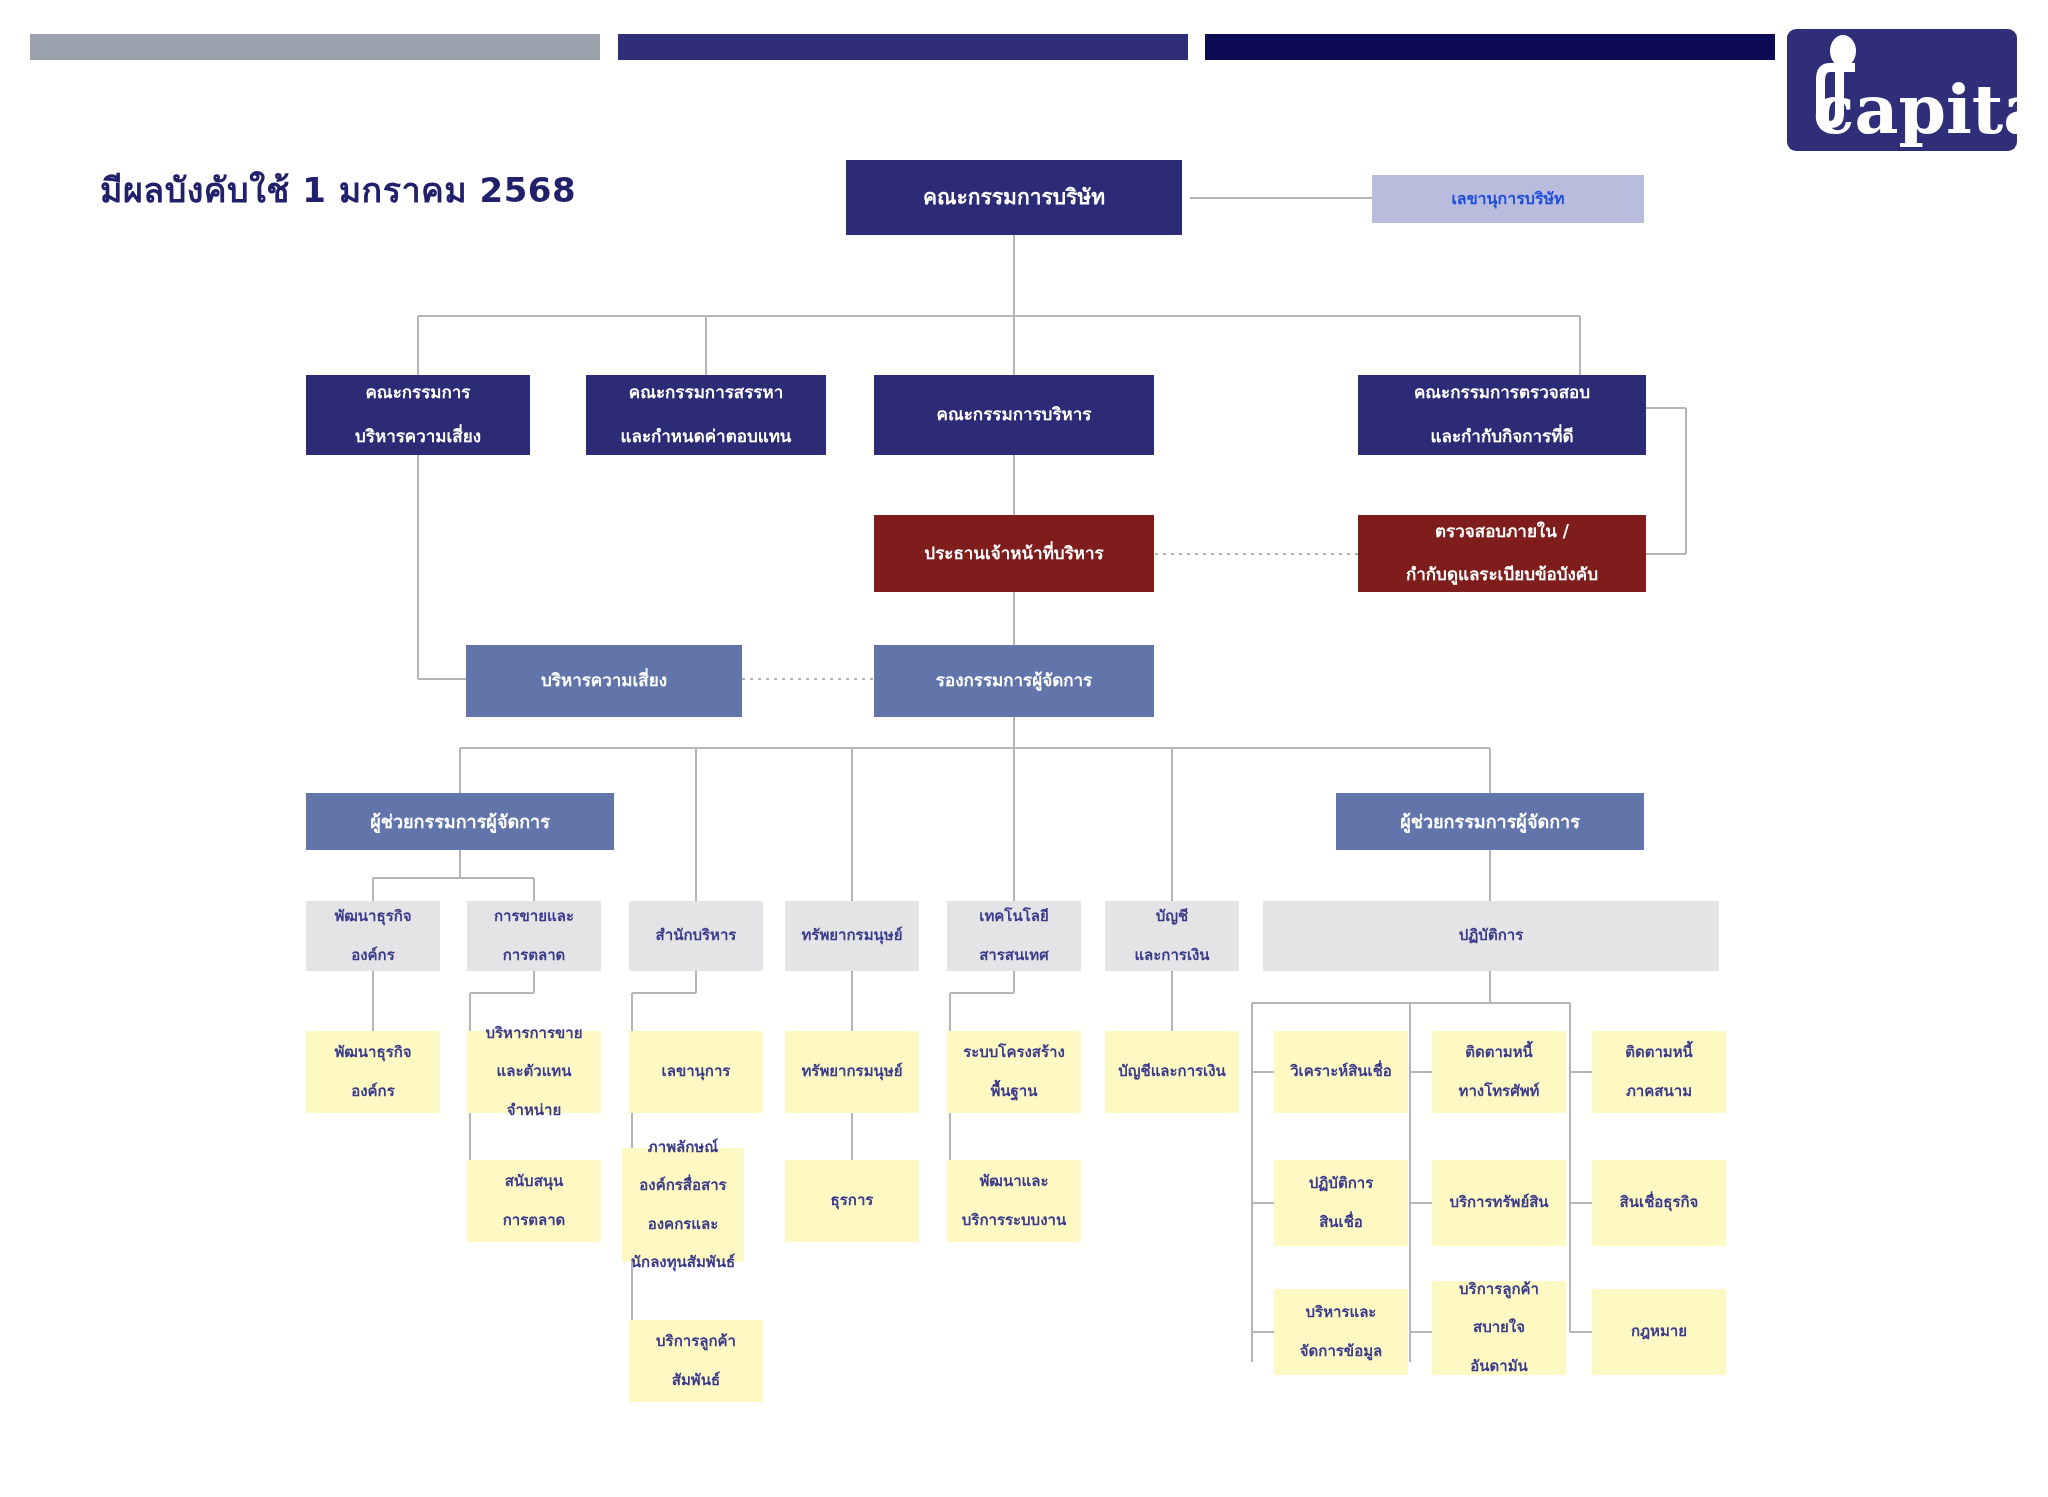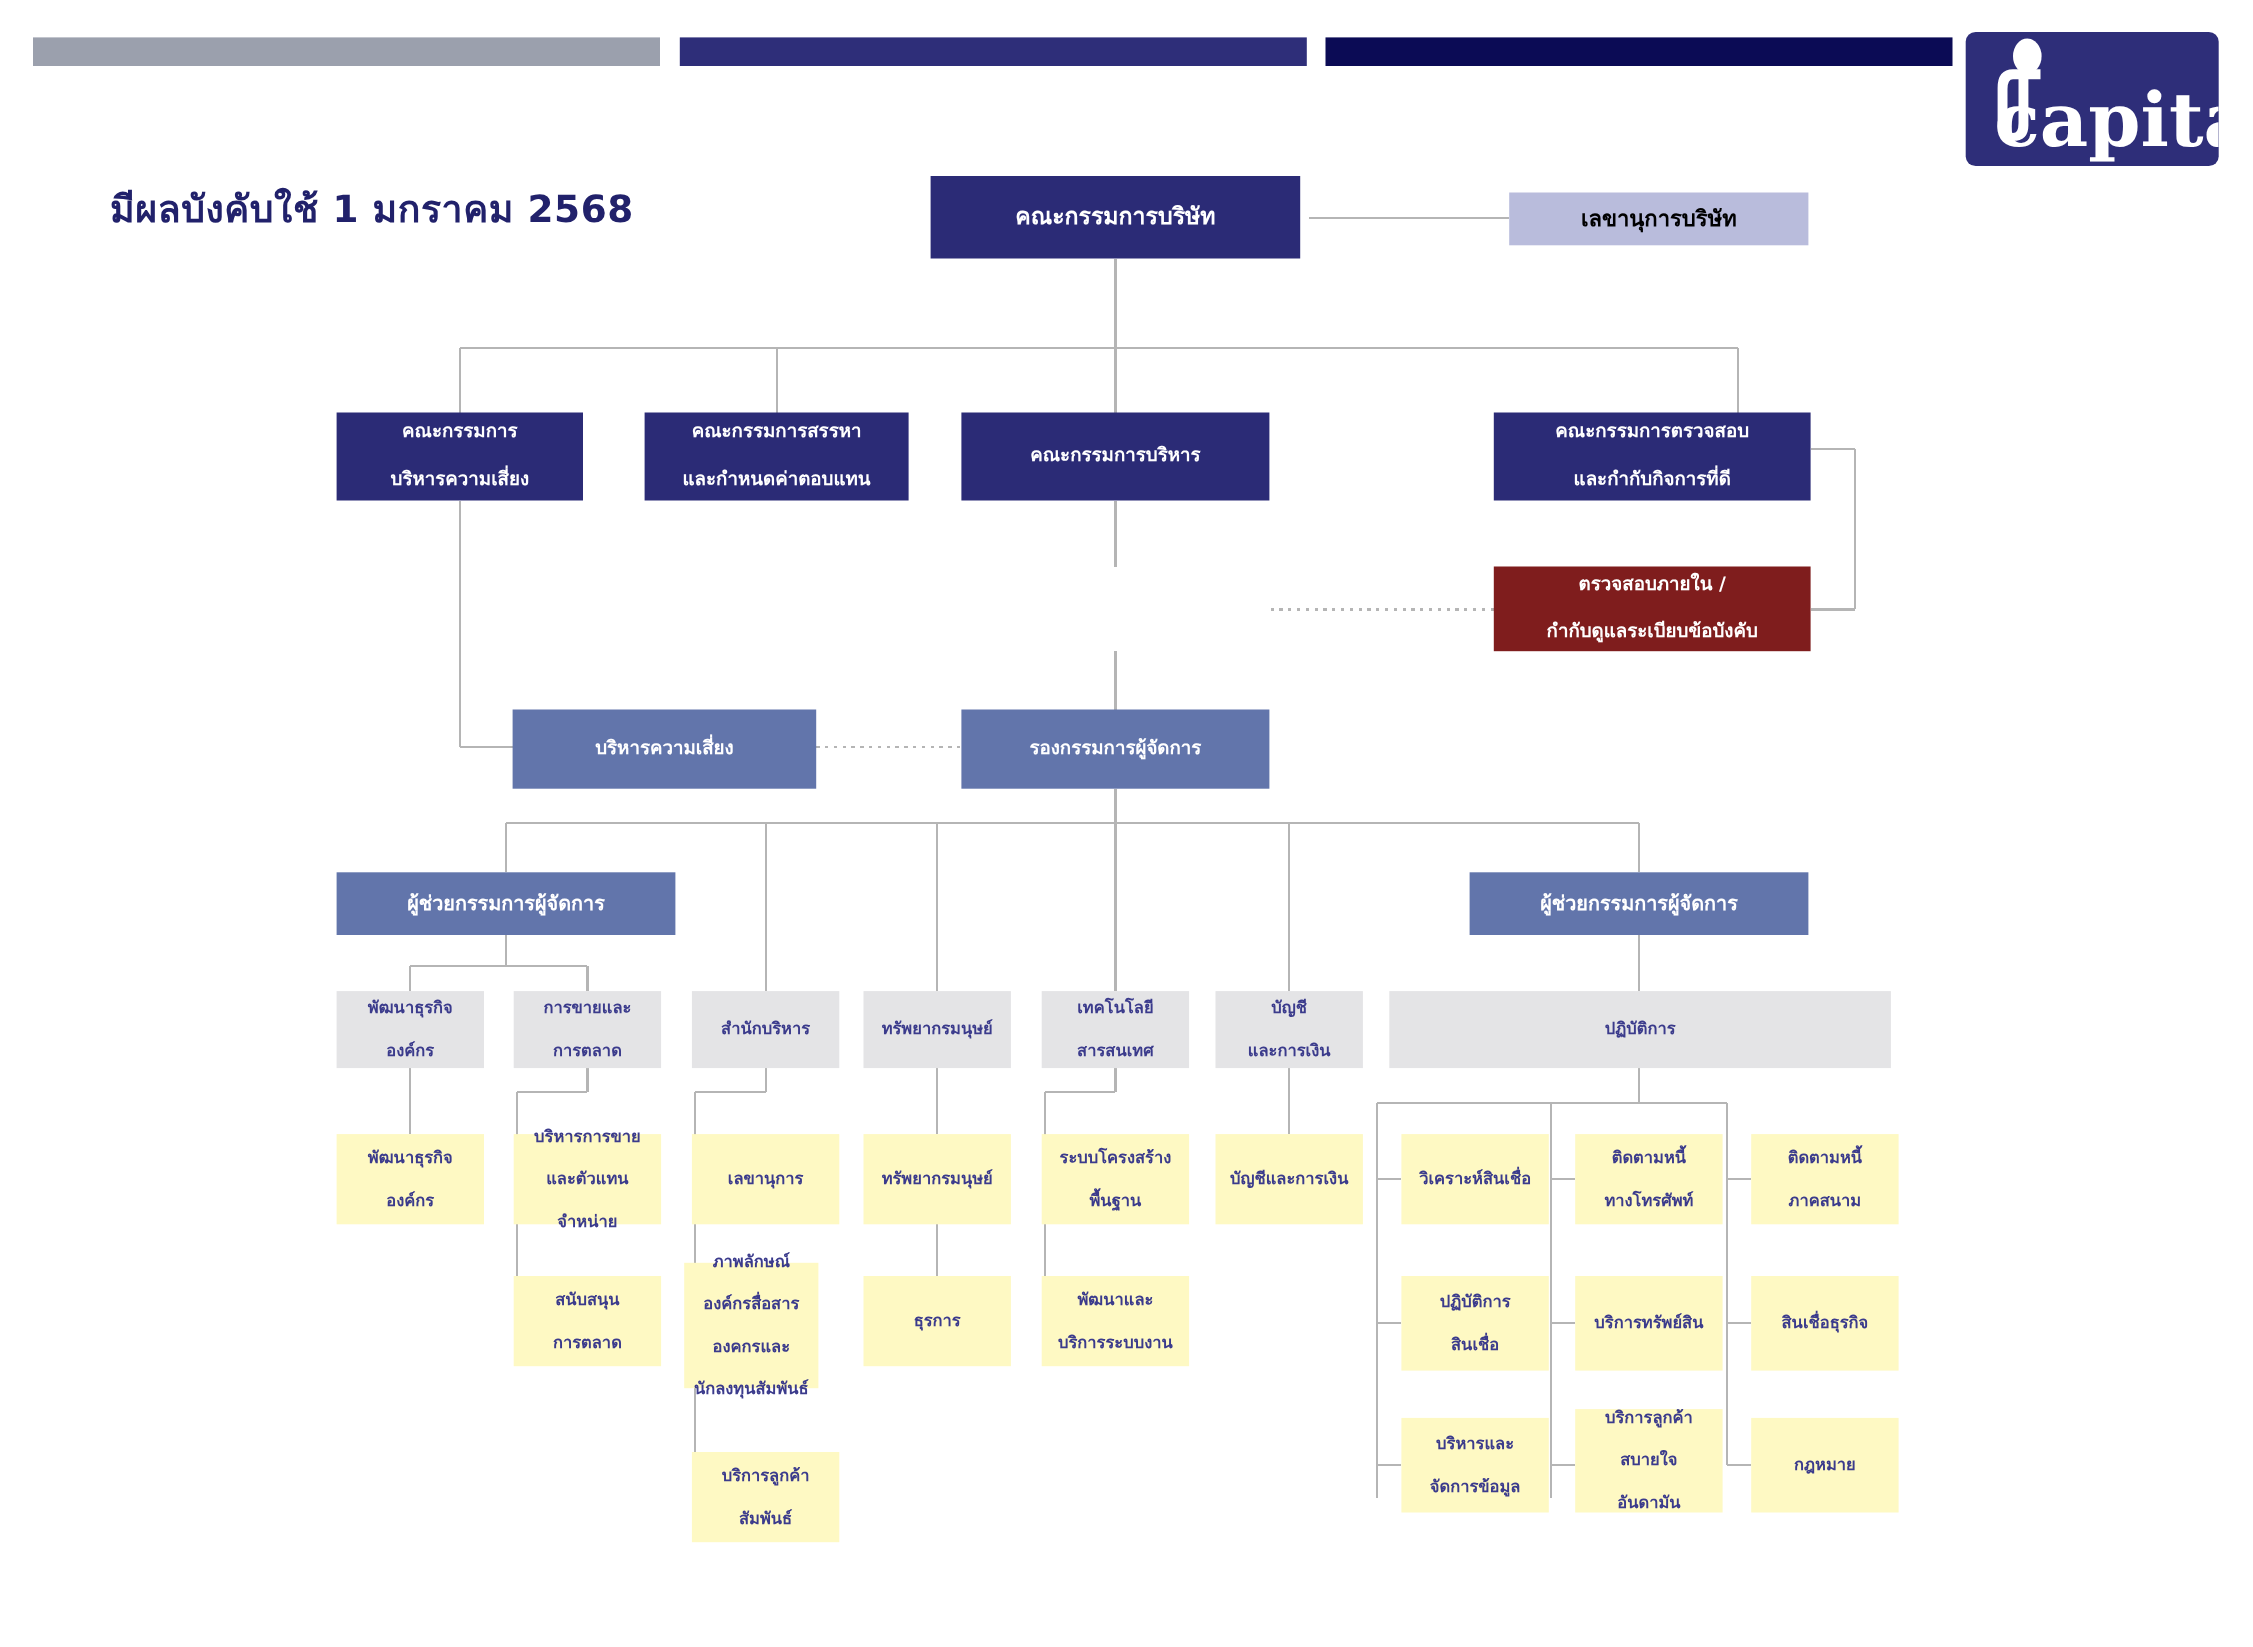--- a/index.html
+++ b/index.html
@@ -63,21 +63,21 @@
     align-items: center;
     justify-content: center;
     text-align: center;
     line-height: 1.28;
     padding: 2px 6px;
   }
   .node span { display: block; width: 100%; }
 
   
   .lv-board   { background: #2b2b76; color: #ffffff; font-weight: bold; font-size: 21px; }
-  .lv-sec     { background: #b9bcdc; color: #000000; font-weight: bold; font-size: 20px; }
+  .lv-sec     { background: #b9bcdc; color: #1d4ed8; font-weight: bold; font-size: 16px; }
   .lv-comm    { background: #2b2b76; color: #ffffff; font-weight: bold; font-size: 17px; }
   .lv-ceo     { background: #7f1d1d; color: #ffffff; font-weight: bold; font-size: 17px; }
   .lv-dmd     { background: #6275ab; color: #ffffff; font-weight: bold; font-size: 17px; }
   .lv-amd     { background: #6275ab; color: #ffffff; font-weight: bold; font-size: 18px; }
   .lv-dept    { background: #e4e4e6; color: #3b3b8c; font-weight: bold; font-size: 15px; }
   .lv-sub     { background: #fef9c3; color: #3b3b8c; font-weight: bold; font-size: 15px; }
 </style>
 </head>
 <body>
 
@@ -217,20 +217,23 @@
     <span>คณะกรรมการบริหาร</span>
   </div>
 
   <div class="node lv-comm" style="left:1358px; top:375px; width:288px; height:80px;">
     <span>
       <span>คณะกรรมการตรวจสอบ</span><br>
       <span>และกำกับกิจการที่ดี</span>
     </span>
   </div>
 
+  <div class="node lv-ceo" style="left:874px; top:515px; width:280px; height:77px;">
+    <span>ประธานเจ้าหน้าที่บริหาร</span>
+  </div>
 
   <div class="node lv-ceo" style="left:1358px; top:515px; width:288px; height:77px;">
     <span>
       <span>ตรวจสอบภายใน /</span><br>
       <span>กำกับดูแลระเบียบข้อบังคับ</span>
     </span>
   </div>
 
   <div class="node lv-dmd" style="left:466px; top:645px; width:276px; height:72px;">
     <span>บริหารความเสี่ยง</span>

